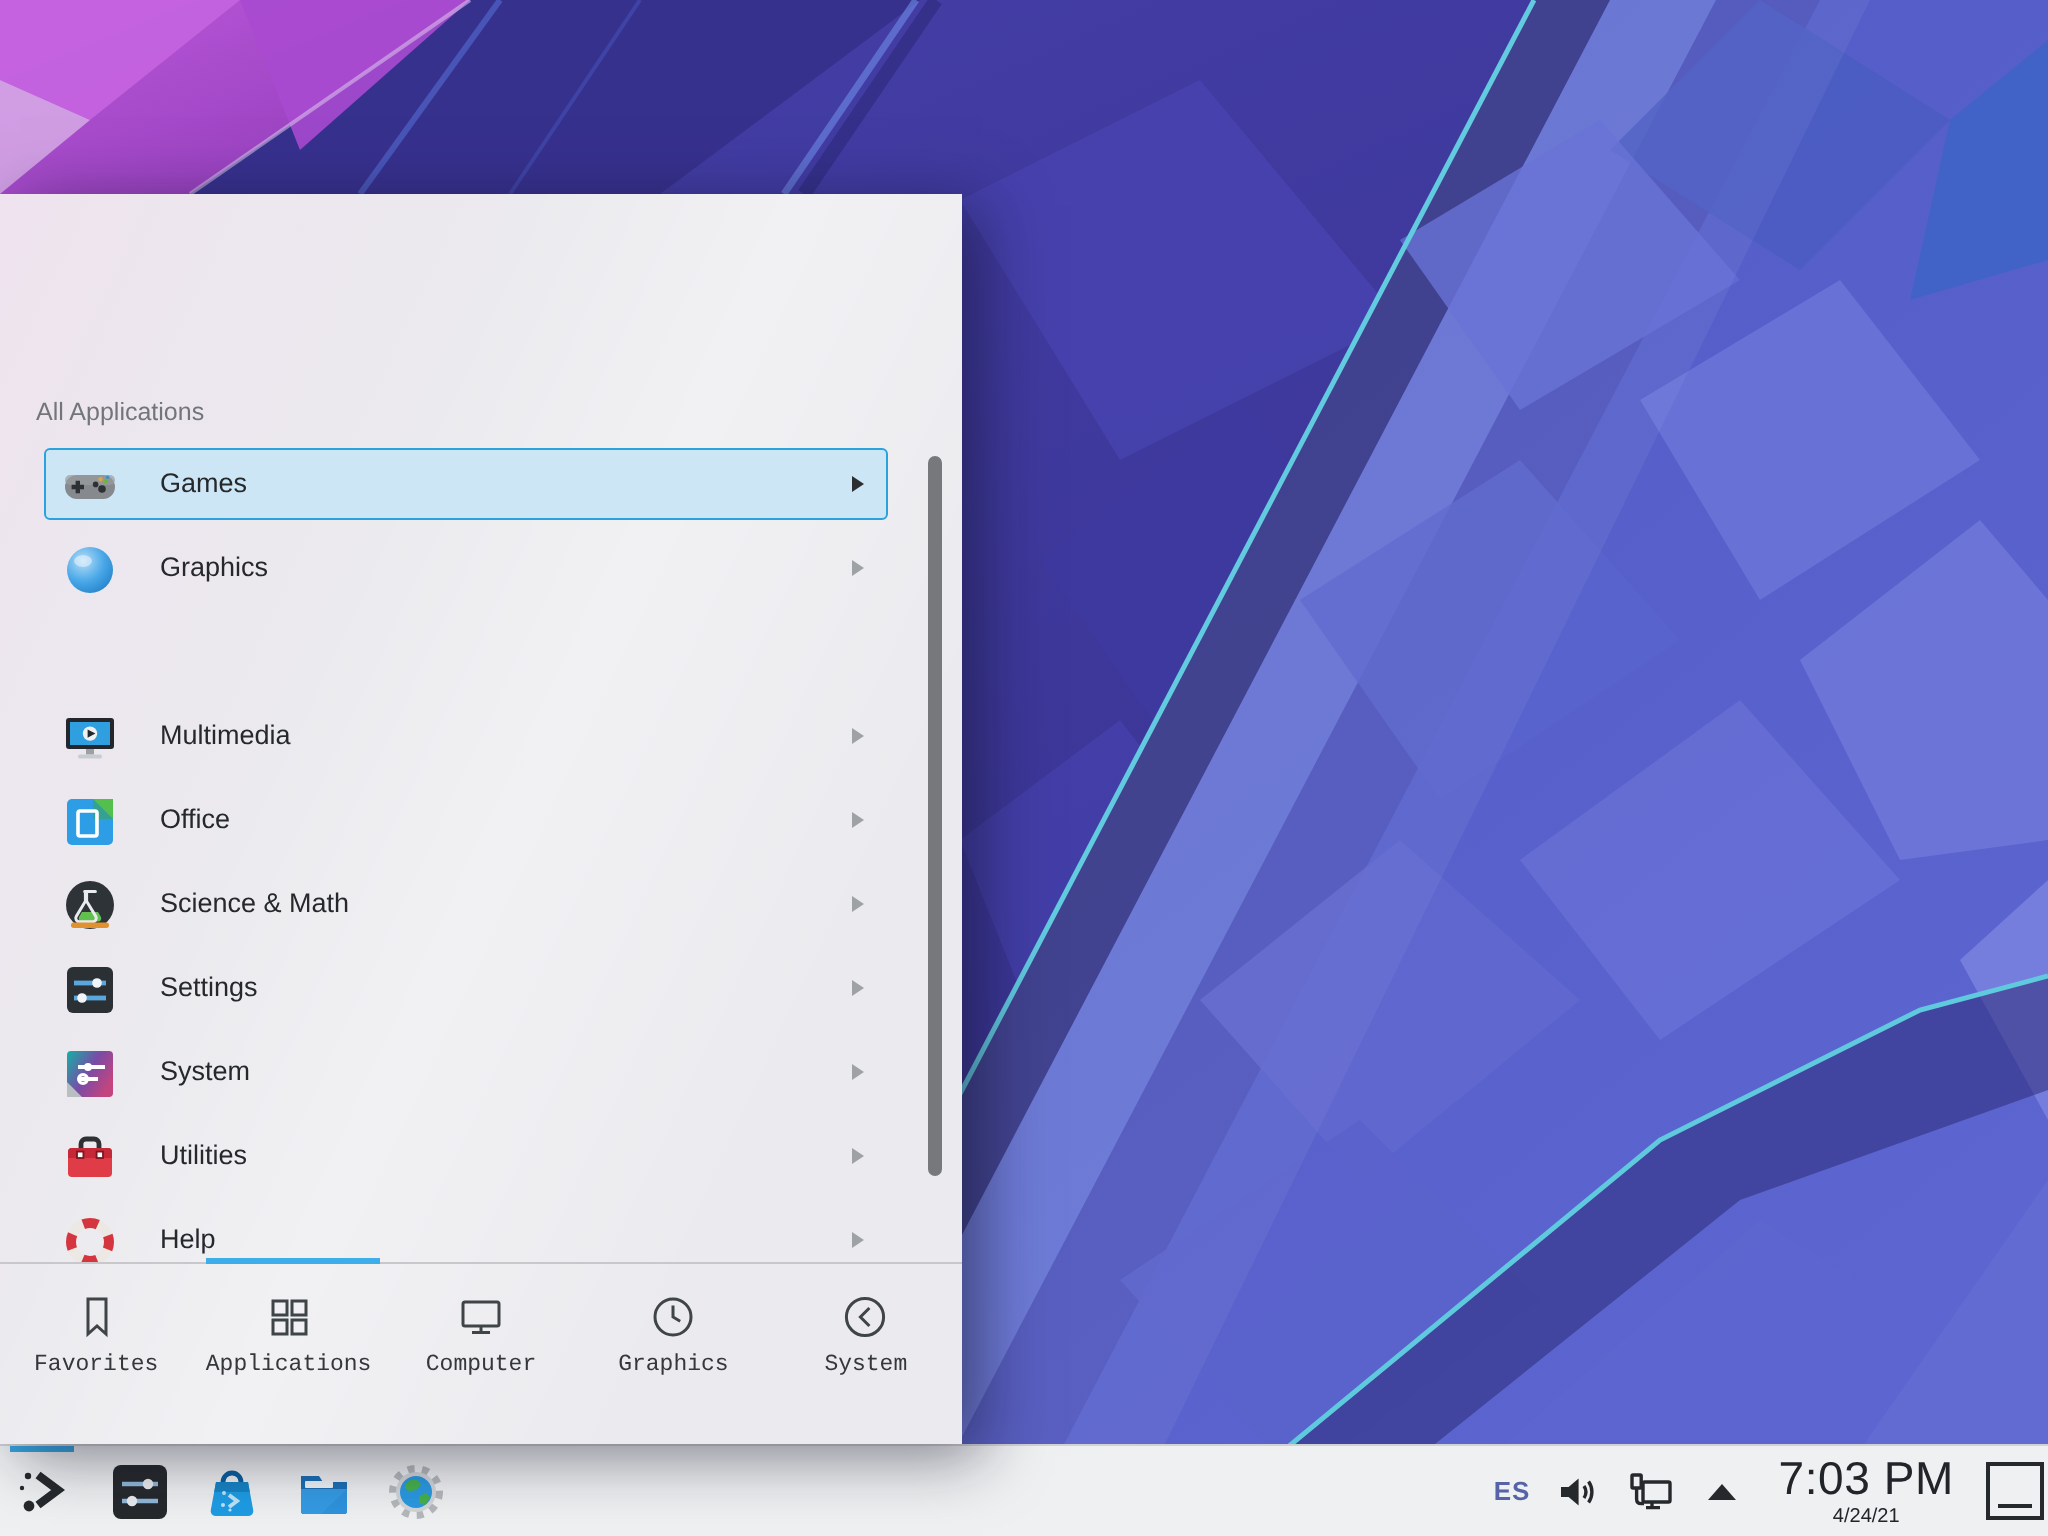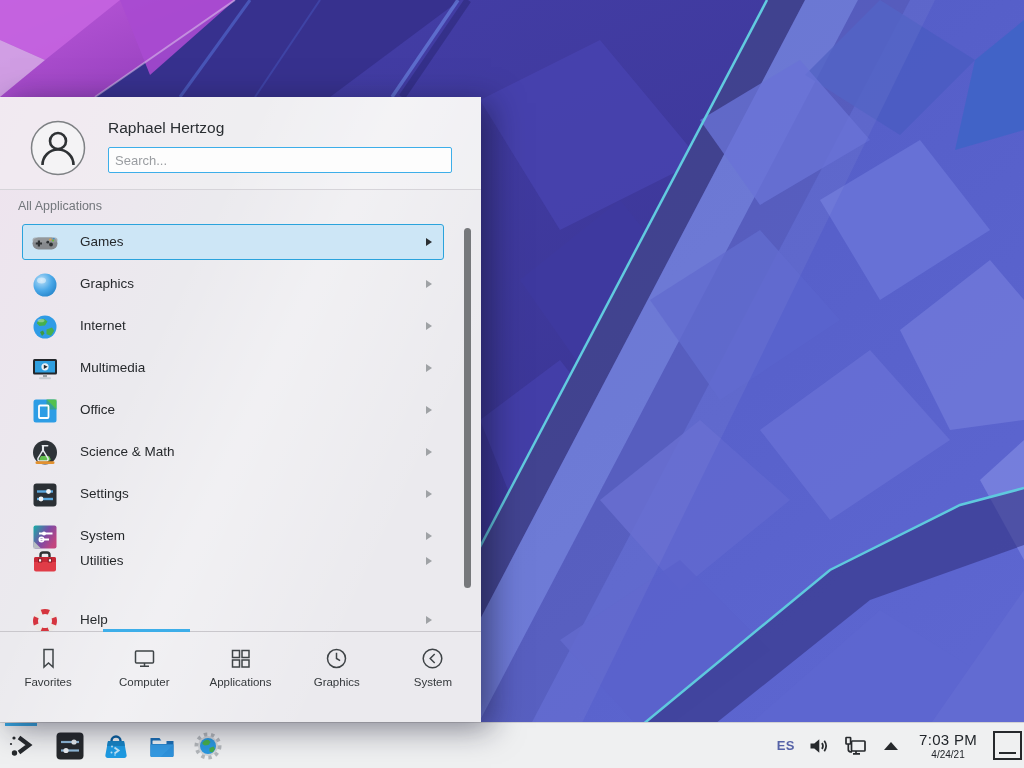--- a/index.html
+++ b/index.html
@@ -26,35 +26,35 @@
   .cicon{position:absolute;left:8px;top:4px;width:28px;height:28px;}
   .cicon svg{display:block;width:28px;height:28px;}
   .clabel{position:absolute;left:57px;top:0;line-height:34px;font-size:13.5px;color:#26292c;}
   .arrow{position:absolute;right:11px;top:13px;width:0;height:0;border-top:4.5px solid transparent;border-bottom:4.5px solid transparent;border-left:6px solid #9fa2a5;}
   .cat-row.selected .arrow{border-left-color:#2c2f32;}
 
   .scrollbar{position:absolute;left:464px;top:131px;width:7px;height:360px;background:#76787b;border-radius:3.5px;}
 
   .tabbar{position:absolute;left:0;top:534px;width:100%;height:91px;border-top:1px solid #c9c7cc;display:flex;}
   .tabindicator{position:absolute;left:103px;top:532px;width:87px;height:3px;background:#3daee9;z-index:2;}
-  .tab{flex:1 1 0;position:relative;text-align:center;}
+  .tab{flex:1 1 0;position:relative;text-align:center;font-family:Liberation Mono, monospace;}
   .tab .ticon{display:block;margin:13px auto 4px;width:27px;height:27px;}
   .tab .tlabel{font-size:11.5px;color:#34383b;}
 
   
   #taskbar{position:absolute;left:0;bottom:0;width:1024px;height:46px;background:#eff0f1;border-top:1px solid rgba(0,0,0,.12);z-index:4;display:flex;align-items:center;box-sizing:border-box;}
   .tbtn{position:relative;width:42px;height:46px;display:flex;align-items:center;justify-content:center;}
   .tbtn svg{display:block;}
   .tbtn.active::before{content:'';position:absolute;top:0;left:5px;right:5px;height:3px;background:#36a5e0;}
   .tray{margin-left:auto;display:flex;align-items:center;gap:12px;padding-right:0;}
   .kbd{font-size:13px;font-weight:bold;color:#5663a8;letter-spacing:.5px;}
   .trayicon{display:flex;align-items:center;justify-content:center;width:24px;height:24px;}
   .caret{width:0;height:0;border-left:7px solid transparent;border-right:7px solid transparent;border-bottom:8px solid #26292c;}
   .clock{text-align:center;color:#21252a;line-height:1;margin:0 4px;}
-  .clock .time{font-size:15px;letter-spacing:.3px;}
+  .clock .time{font-size:23px;letter-spacing:.3px;}
   .clock .date{font-size:10px;margin-top:3px;}
   .showdesk{position:relative;width:29px;height:29px;border:2px solid #26292c;box-sizing:border-box;margin-right:2px;background:transparent;}
   .showdesk .inner{position:absolute;left:4px;right:4px;bottom:4px;height:2px;background:#26292c;}
 </style>
 </head>
 <body>
 
 <div id="screen">
 
   <svg id="wallpaper" viewBox="0 0 1024 768" preserveAspectRatio="none">
@@ -112,31 +112,20 @@
     <line x1="767" y1="0" x2="364" y2="768" stroke="#62cbe0" stroke-width="2.5"></line>
 
     <polygon points="590,768 830,570 960,505 1024,488 1024,545 870,600 660,768" fill="#2e2b78" opacity="0.55"></polygon>
     <polygon points="700,768 880,610 1024,700 1024,768" fill="#5d66cf" opacity="0.9"></polygon>
     <polygon points="900,768 1024,590 1024,768" fill="#636bd2" opacity="0.9"></polygon>
     <polyline points="590,768 830,570 960,505 1024,488" fill="none" stroke="#5fc9de" stroke-width="2.5"></polyline>
   </svg>
 
   <div id="menu">
 
-    <div class="mheader">
-      <div class="avatar">
-        <svg viewBox="0 0 56 56">
-          <circle cx="28" cy="28" r="26.5" fill="#f4f3f5" stroke="#7e8184" stroke-width="1.5"></circle>
-          <circle cx="28" cy="21" r="8" fill="none" stroke="#2e3134" stroke-width="2.6"></circle>
-          <path d="M12.5 45 a15.5 15.5 0 0 1 31 0" fill="none" stroke="#2e3134" stroke-width="2.6"></path>
-        </svg>
-      </div>
-      <div class="uname">Raphael Hertzog</div>
-      <input class="search" type="text" placeholder="Search..." style="">
-    </div>
 
     <div class="sectionlabel">All Applications</div>
 
     <div class="catlist">
 
       <div class="cat-row selected" style="top:9px">
         <span class="cicon">
           <svg viewBox="0 0 28 28">
             <rect x="1.5" y="8.5" width="25" height="12" rx="6" fill="#86898d"></rect>
             <rect x="1.5" y="8.5" width="25" height="5" rx="2.5" fill="#9a9da0" opacity="0.7"></rect>
@@ -163,33 +152,20 @@
             </radialGradient>
               </defs>
             <circle cx="14" cy="14" r="11.5" fill="url(#sph)"></circle>
             <ellipse cx="10.5" cy="9.5" rx="4.5" ry="3" fill="#ffffff" opacity="0.45"></ellipse>
           </svg>
         </span>
         <span class="clabel">Graphics</span>
         <span class="arrow"></span>
       </div>
 
-      <div class="cat-row" style="top:93px">
-        <span class="cicon">
-          <svg viewBox="0 0 28 28">
-            <circle cx="14" cy="14" r="11.5" fill="#2f9ce6"></circle>
-            <path d="M6 9.5 q3 -4.5 7.5 -3.5 l3 2.5 -2.5 4 -5.5 0.5 -2.5 -2.5z" fill="#47b04b"></path>
-            <path d="M15.5 16.5 l5.5 -2 2.2 3.2 -3.2 5 -4.5 -1.5z" fill="#47b04b"></path>
-            <path d="M9 19 l3 -1.5 1.5 3 -2.5 2.5z" fill="#3d9a42"></path>
-            <ellipse cx="10" cy="7.5" rx="3.5" ry="1.8" fill="#ffffff" opacity="0.35"></ellipse>
-          </svg>
-        </span>
-        <span class="clabel">Internet</span>
-        <span class="arrow"></span>
-      </div>
 
       <div class="cat-row" style="top:135px">
         <span class="cicon">
           <svg viewBox="0 0 28 28">
             <rect x="2" y="4" width="24" height="15.5" rx="1.5" fill="#23272b"></rect>
             <rect x="4" y="6" width="20" height="11.5" fill="#2f9fe0"></rect>
             <circle cx="14" cy="11.8" r="3.6" fill="#eef2f5"></circle>
             <path d="M12.8 9.7 l3.9 2.1 -3.9 2.1z" fill="#23272b"></path>
             <rect x="12" y="19.5" width="4" height="2.8" fill="#9aa0a5"></rect>
             <rect x="8" y="22.3" width="12" height="2" rx="1" fill="#c7ccd1"></rect>
@@ -254,21 +230,21 @@
             <line x1="8" y1="10.5" x2="21.5" y2="10.5" stroke="#ffffff" stroke-width="2"></line>
             <circle cx="13" cy="10.5" r="2" fill="#ffffff"></circle>
             <line x1="8" y1="16.5" x2="18" y2="16.5" stroke="#ffffff" stroke-width="2"></line>
             <circle cx="10.5" cy="16.5" r="2.2" fill="none" stroke="#ffffff" stroke-width="1.6"></circle>
           </svg>
         </span>
         <span class="clabel">System</span>
         <span class="arrow"></span>
       </div>
 
-      <div class="cat-row" style="top:328px">
+      <div class="cat-row" style="top:345px">
         <span class="cicon">
           <svg viewBox="0 0 28 28">
             <path d="M9.5 9 v-2 a2.5 2.5 0 0 1 2.5 -2.5 h4 a2.5 2.5 0 0 1 2.5 2.5 V9" stroke="#2e3133" stroke-width="2.4" fill="none"></path>
             <rect x="3" y="9" width="22" height="14.5" rx="2" fill="#e03c47"></rect>
             <path d="M3 14 h22 v-3 a2 2 0 0 0 -2 -2 H5 a2 2 0 0 0 -2 2z" fill="#c52836"></path>
             <rect x="7.5" y="10.8" width="3.2" height="3.2" fill="#ffffff" stroke="#7e1620" stroke-width="0.9"></rect>
             <rect x="17.3" y="10.8" width="3.2" height="3.2" fill="#ffffff" stroke="#7e1620" stroke-width="0.9"></rect>
           </svg>
         </span>
         <span class="clabel">Utilities</span>
@@ -292,40 +268,40 @@
     <div class="tabindicator"></div>
 
     <div class="tabbar">
       <div class="tab">
         <span class="ticon">
           <svg viewBox="0 0 27 27">
               <path d="M9 4.5 h9 v17.5 l-4.5 -4 -4.5 4z" fill="none" stroke="#3f4447" stroke-width="1.5"></path>
             </svg>
         </span>
         <div class="tlabel">Favorites</div>
-      </div>
-      <div class="tab">
-        <span class="ticon">
-          <svg viewBox="0 0 27 27" fill="none" stroke="#3f4447" stroke-width="1.5">
-            <rect x="4.5" y="6" width="18" height="12" rx="1"></rect>
-              <path d="M13.5 18 v3.2 M9 21.2 h9"></path>
-          </svg>
-        </span>
-        <div class="tlabel">Computer</div>
       </div>
       <div class="tab">
         <span class="ticon">
           <svg viewBox="0 0 27 27" fill="none" stroke="#3f4447" stroke-width="1.5">
             <rect x="5.5" y="5.5" width="7" height="7"></rect>
               <rect x="15" y="5.5" width="7" height="7"></rect>
             <rect x="5.5" y="15" width="7" height="7"></rect>
               <rect x="15" y="15" width="7" height="7"></rect>
           </svg>
         </span>
         <div class="tlabel">Applications</div>
+      </div>
+      <div class="tab">
+        <span class="ticon">
+          <svg viewBox="0 0 27 27" fill="none" stroke="#3f4447" stroke-width="1.5">
+            <rect x="4.5" y="6" width="18" height="12" rx="1"></rect>
+              <path d="M13.5 18 v3.2 M9 21.2 h9"></path>
+          </svg>
+        </span>
+        <div class="tlabel">Computer</div>
       </div>
       <div class="tab">
         <span class="ticon">
           <svg viewBox="0 0 27 27" fill="none" stroke="#3f4447" stroke-width="1.5">
             <circle cx="13.5" cy="13.5" r="9"></circle>
               <path d="M13.5 7.8 V13.5 l3.6 2.1"></path>
           </svg>
         </span>
         <div class="tlabel">Graphics</div>
       </div>

